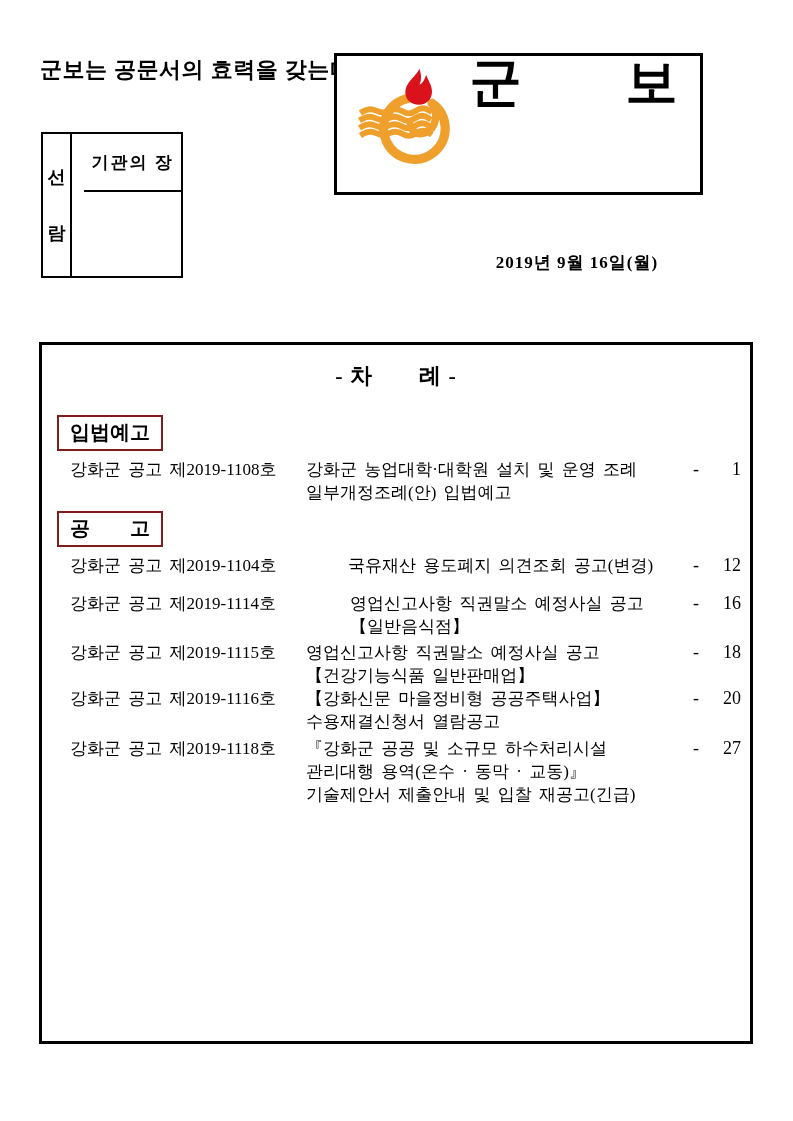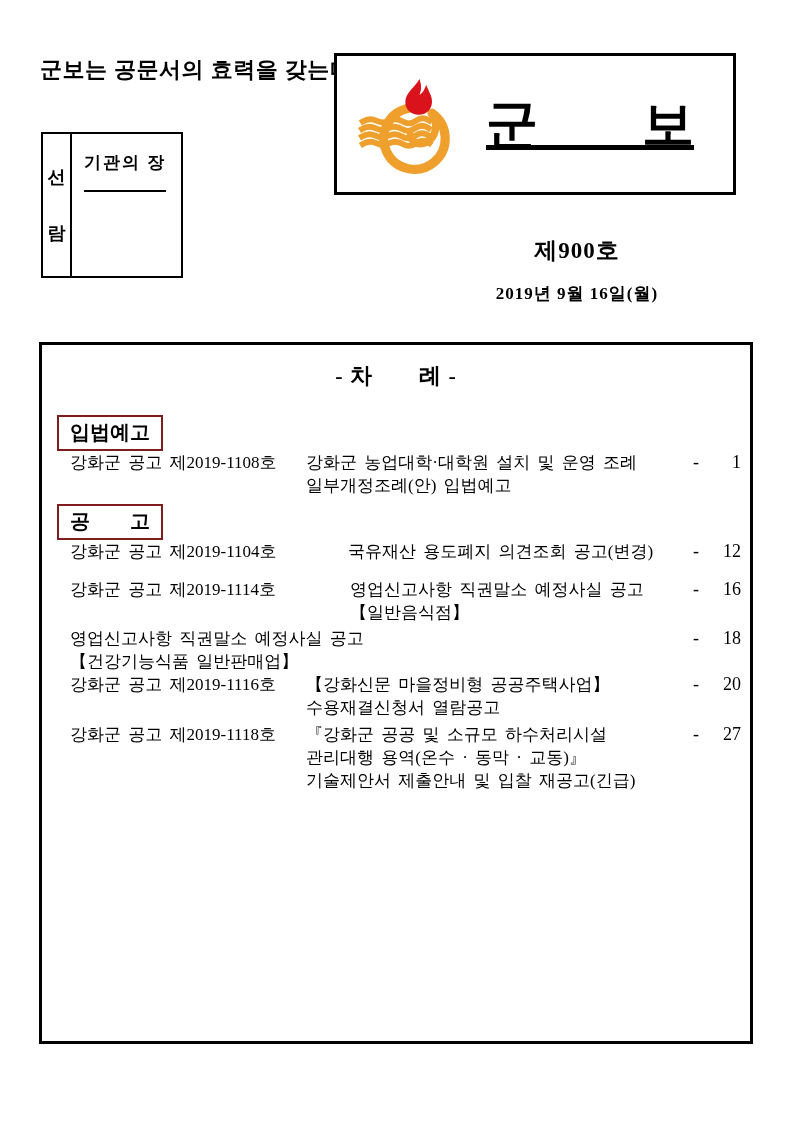--- a/index.html
+++ b/index.html
@@ -42,39 +42,38 @@
     font-weight: 700;
   }
   .approval-side {
     width: 27px; flex: none;
     border-right: 2px solid #000;
     display: flex; flex-direction: column;
     align-items: center; justify-content: center;
     gap: 32px;
     font-size: 18px;
   }
-  .approval-main { flex: 1; display: flex; flex-direction: row; padding-left: 12px; }
+  .approval-main { flex: 1; display: flex; flex-direction: column; padding-left: 12px; }
   .approval-head {
     height: 58px; flex: none;
     border-bottom: 2px solid #000;
     display: flex; align-items: center; justify-content: center;
     font-size: 17px; letter-spacing: 2px;
     box-sizing: border-box;
   }
   .approval-body { flex: 1; }
 
   
   .masthead {
     position: absolute; left: 334px; top: 53px;
-    width: 402px; height: 142px;
+    width: 369px; height: 142px;
     border: 3px solid #000;
     box-sizing: border-box;
-    display: flex; align-items: center;
+    display: flex; 
     background: #fff;
-    text-decoration: underline;
   }
   .emblem { flex: none; margin-left: 20px; width: 100px; height: 116px; }
   .masthead-title {
     flex: 1; text-align: center;
     font-family: "Liberation Sans", sans-serif;
     font-weight: 800;
     font-size: 52px;
     line-height: 1;
     padding-right: 10px;
     white-space: nowrap;
@@ -105,21 +104,21 @@
   }
   .toc-section { margin-left: 15px; }
   .section-label {
     display: inline-block;
     border: 2px solid #7f1d1d;
     padding: 2px 11px 3px 11px;
     font-weight: 700;
     font-size: 20px;
     white-space: nowrap;
   }
-  .entries { }
+  .entries { margin-top: 7px; }
   .entry {
     display: flex;
     align-items: flex-start;
     margin-left: 13px;
     font-size: 17px;
     line-height: 23px;
     word-spacing: 3px;
   }
   .doc-no { flex: none; width: 236px; white-space: nowrap; }
   .title-lines { flex: 1; min-width: 0; }
@@ -166,21 +165,20 @@
       <path d="M6 66 Q14 61 22 65 T38 65 T54 66 T70 65 T86 65" fill="none" stroke-width="7" stroke-linecap="square" stroke="#EFA02C"></path>
       <path d="M6 75 Q14 70 22 74 T38 74 T54 75 T70 74 T86 74" fill="none" stroke-width="7" stroke-linecap="square" stroke="#EFA02C"></path>
       <path d="M7 84 Q15 79 23 83 T39 83 T55 84 T71 83 T87 83" fill="none" stroke-width="7" stroke-linecap="square" stroke="#EFA02C"></path>
 
       <path d="M75 6 C69 17 58 22 58 34 C58 43 65 49 74 49 C84 49 90 42 90 33 C90 26 86 21 83 13 C81 19 79 23 75 25 C78 18 77 12 75 6 Z" fill="#D9121B"></path>
     </svg>
     <div class="masthead-title">군　　보</div>
   </div>
 
   <div class="issue-block">
-    <div class="issue-no">제900호</div>
     <div class="issue-date">2019년 9월 16일(월)</div>
   </div>
 
   <div class="toc-box">
     <div class="toc-title">- 차　　례 -</div>
 
     <div class="toc-section">
       <div class="section-label">입법예고</div>
       <div class="entries">
         <div class="entry sec-gap">
@@ -218,20 +216,21 @@
             <span class="tline">영업신고사항 직권말소 예정사실 공고</span>
             <span class="tline">【일반음식점】</span>
           </span>
           <span class="page-ref">
             <span>-</span>
             <span>16</span>
           </span>
         </div>
 
         <div class="entry mb0">
+          <span class="doc-no">강화군 공고 제2019-1115호</span>
           <span class="title-lines">
             <span class="tline">영업신고사항 직권말소 예정사실 공고</span>
             <span class="tline">【건강기능식품 일반판매업】</span>
           </span>
           <span class="page-ref">
             <span>-</span>
             <span>18</span>
           </span>
         </div>
 

